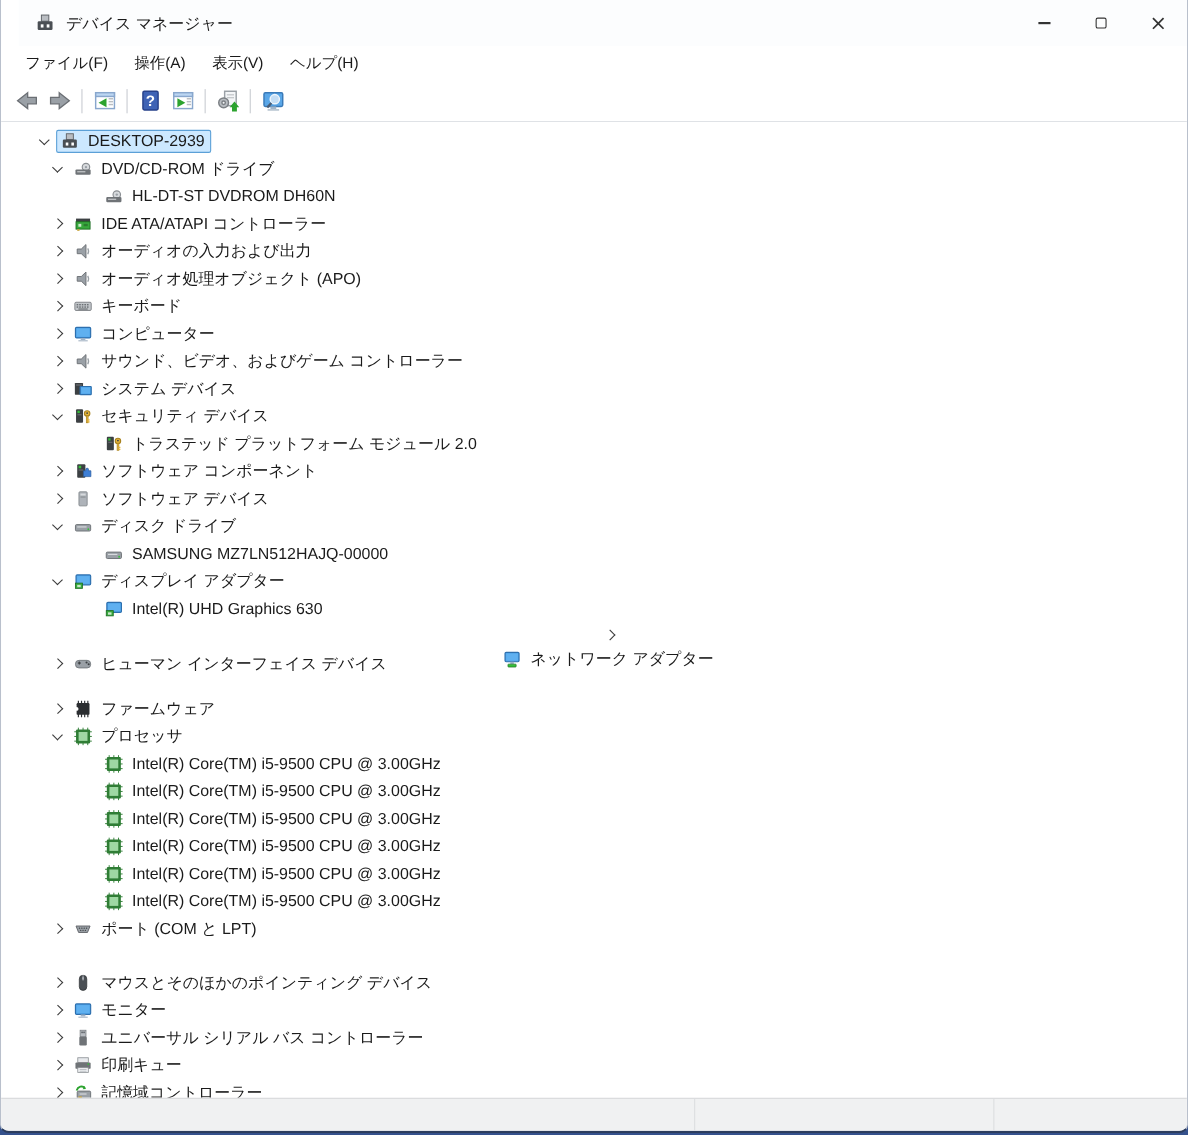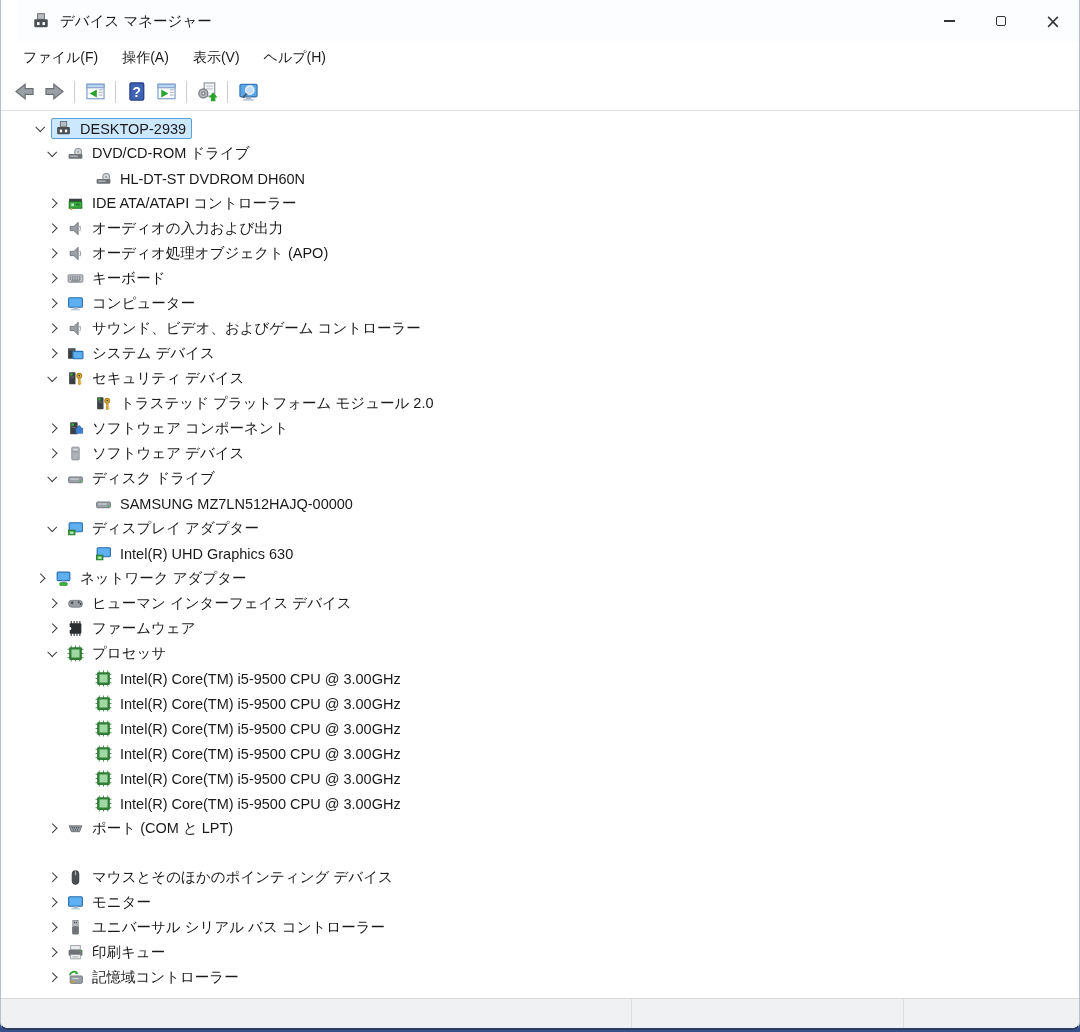--- a/index.html
+++ b/index.html
@@ -440,21 +440,21 @@
             <svg viewBox="0 0 16 16">
               <rect x="2" y="2.5" width="12.5" height="8.5" rx="1" fill="#4da3e8" stroke="#2d6fae"></rect>
               <rect x="3" y="3.5" width="10.5" height="6.5" fill="#5fb0f0"></rect>
               <rect x="1.5" y="9.5" width="6" height="4.5" fill="#37a93c" stroke="#1d6d22" stroke-width="0.7"></rect>
               <rect x="3" y="11" width="3" height="2" fill="#c9e8ca"></rect>
             </svg>
           </span>
           <span class="tlabel">Intel(R) UHD Graphics 630</span>
         </span>
       </div>
-      <div class="row" style="padding-left: 28px;">
+      <div class="row" style="padding-left: 28px; flex-direction: column;">
         <span class="chevbox">
           <i class="chev right"></i>
         </span>
         <span class="nodebody">
           <span class="ticon">
             <svg viewBox="0 0 16 16">
               <rect x="2" y="2" width="12" height="8" rx="1" fill="#4da3e8" stroke="#2d6fae"></rect>
               <rect x="3" y="3" width="10" height="6" fill="#5fb0f0"></rect>
               <rect x="6.5" y="10" width="3" height="2" fill="#9fb3c8"></rect>
               <rect x="4.5" y="12" width="7" height="2.5" rx="0.6" fill="#35c03a" stroke="#1d6d22" stroke-width="0.6"></rect>
@@ -473,21 +473,21 @@
               <rect x="1.5" y="5" width="13" height="6.5" rx="3" fill="#9aa0a6" stroke="#6b6f74" stroke-width="0.7"></rect>
               <rect x="3.5" y="6.8" width="2.6" height="1" fill="#3c4043"></rect>
               <rect x="4.3" y="6" width="1" height="2.6" fill="#3c4043"></rect>
               <circle cx="11" cy="6.8" r="0.9" fill="#3c4043"></circle>
               <circle cx="12.8" cy="8.4" r="0.9" fill="#3c4043"></circle>
             </svg>
           </span>
           <span class="tlabel">ヒューマン インターフェイス デバイス</span>
         </span>
       </div>
-      <div class="row" style="padding-left: 40px;">
+      <div class="row" style="padding-left: 40px; margin-top: 16px;">
         <span class="chevbox">
           <i class="chev right"></i>
         </span>
         <span class="nodebody">
           <span class="ticon">
             <svg viewBox="0 0 16 16">
               <g stroke="#2b2e31" stroke-width="1">
                 <line x1="4" y1="1" x2="4" y2="15"></line>
                 <line x1="6.7" y1="1" x2="6.7" y2="15"></line>
                 <line x1="9.4" y1="1" x2="9.4" y2="15"></line>

